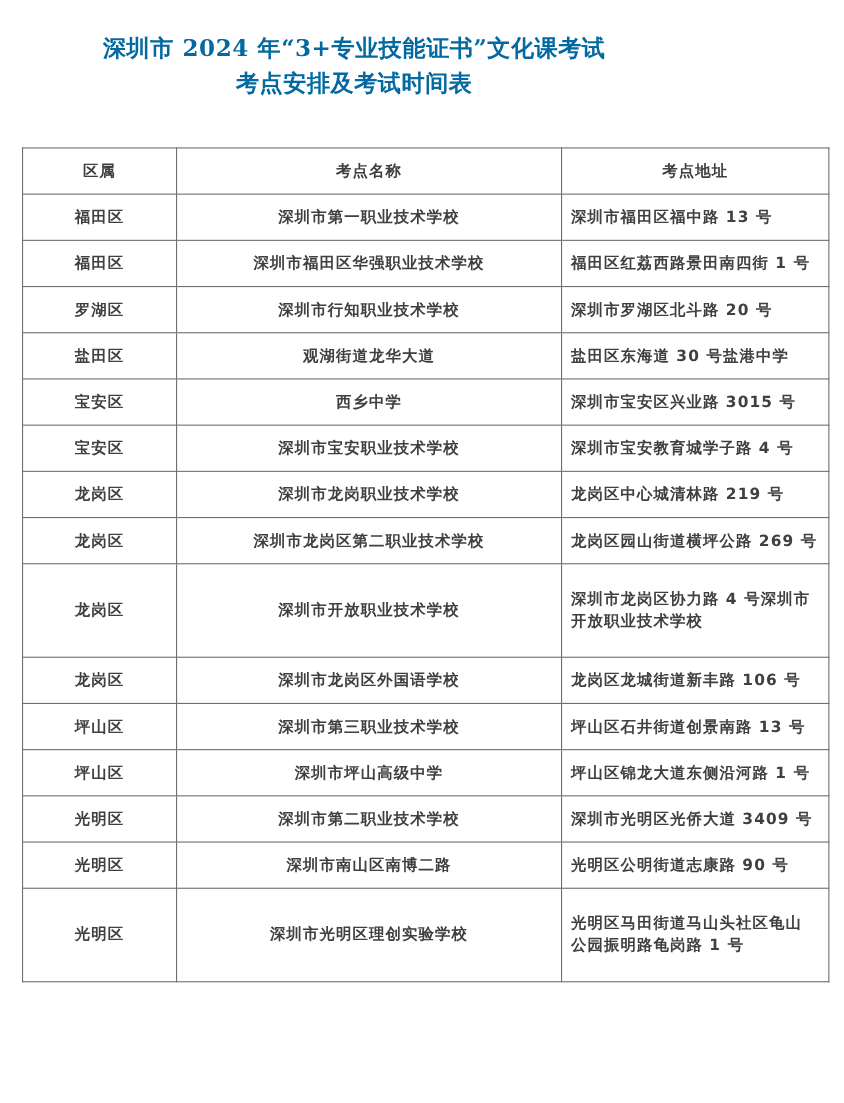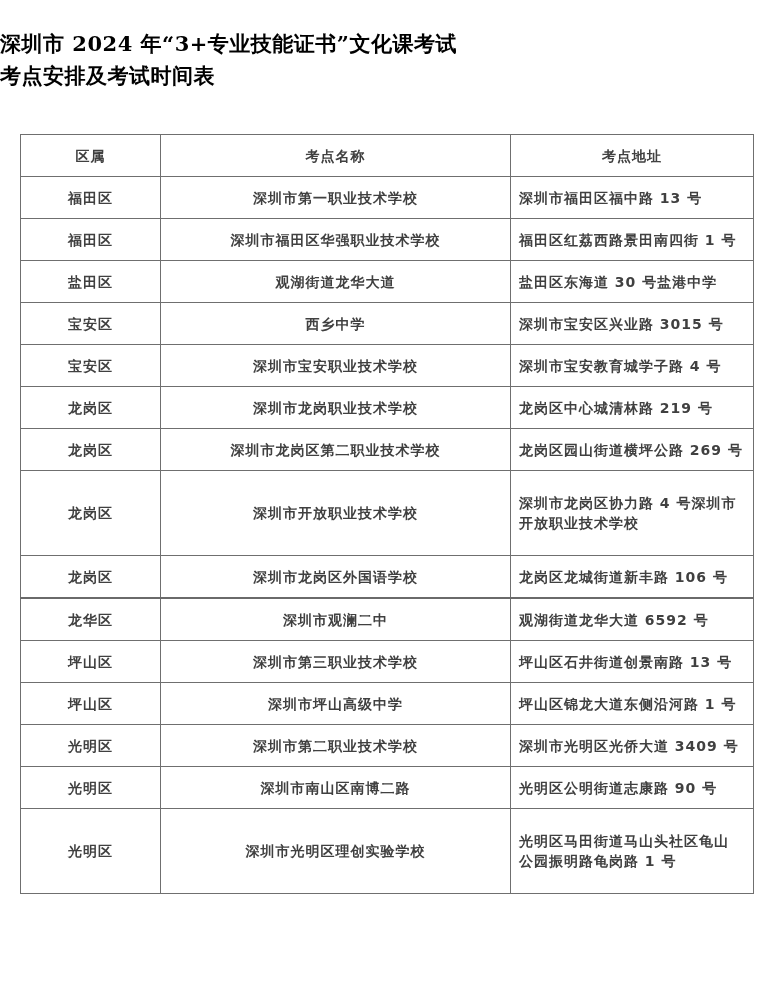--- a/index.html
+++ b/index.html
@@ -12,24 +12,24 @@
       height: 1003px;
       position: relative;
       overflow: hidden;
       font-family: "DejaVu Sans", sans-serif;
       color: #333333;
     }
     .title {
       position: absolute;
       left: 0;
       width: 644px;
-      text-align: left;
+      text-align: center;
       font-family: "DejaVu Serif", serif;
       font-weight: bold;
-      color: #000000;
+      color: #0369a1;
       font-size: 21px;
       letter-spacing: 0.5px;
     }
     .title.line1 { top: 30px; }
     .title.line2 { top: 62px; }
     table.schedule {
       position: absolute;
       left: 20px;
       top: 134px;
       width: 733px;
@@ -79,20 +79,25 @@
       <td class="center">福田区</td>
       <td class="center">深圳市第一职业技术学校</td>
       <td class="left">深圳市福田区福中路 13 号</td>
     </tr>
     <tr>
       <td class="center">福田区</td>
       <td class="center">深圳市福田区华强职业技术学校</td>
       <td class="left">福田区红荔西路景田南四街 1 号</td>
     </tr>
     <tr>
+      <td class="center">罗湖区</td>
+      <td class="center">深圳市行知职业技术学校</td>
+      <td class="left">深圳市罗湖区北斗路 20 号</td>
+    </tr>
+    <tr>
       <td class="center">盐田区</td>
       <td class="center">观湖街道龙华大道</td>
       <td class="left">盐田区东海道 30 号盐港中学</td>
     </tr>
     <tr>
       <td class="center">宝安区</td>
       <td class="center">西乡中学</td>
       <td class="left">深圳市宝安区兴业路 3015 号</td>
     </tr>
     <tr>
@@ -116,25 +121,20 @@
       <td class="left addr-multi">
         <div>深圳市龙岗区协力路 4 号深圳市</div>
         <div>开放职业技术学校</div>
       </td>
     </tr>
     <tr>
       <td class="center">龙岗区</td>
       <td class="center">深圳市龙岗区外国语学校</td>
       <td class="left">龙岗区龙城街道新丰路 106 号</td>
     </tr>
-    <tr class="thick-top">
-      <td class="center">龙华区</td>
-      <td class="center">深圳市观澜二中</td>
-      <td class="left">观湖街道龙华大道 6592 号</td>
-    </tr>
     <tr>
       <td class="center">坪山区</td>
       <td class="center">深圳市第三职业技术学校</td>
       <td class="left">坪山区石井街道创景南路 13 号</td>
     </tr>
     <tr>
       <td class="center">坪山区</td>
       <td class="center">深圳市坪山高级中学</td>
       <td class="left">坪山区锦龙大道东侧沿河路 1 号</td>
     </tr>

